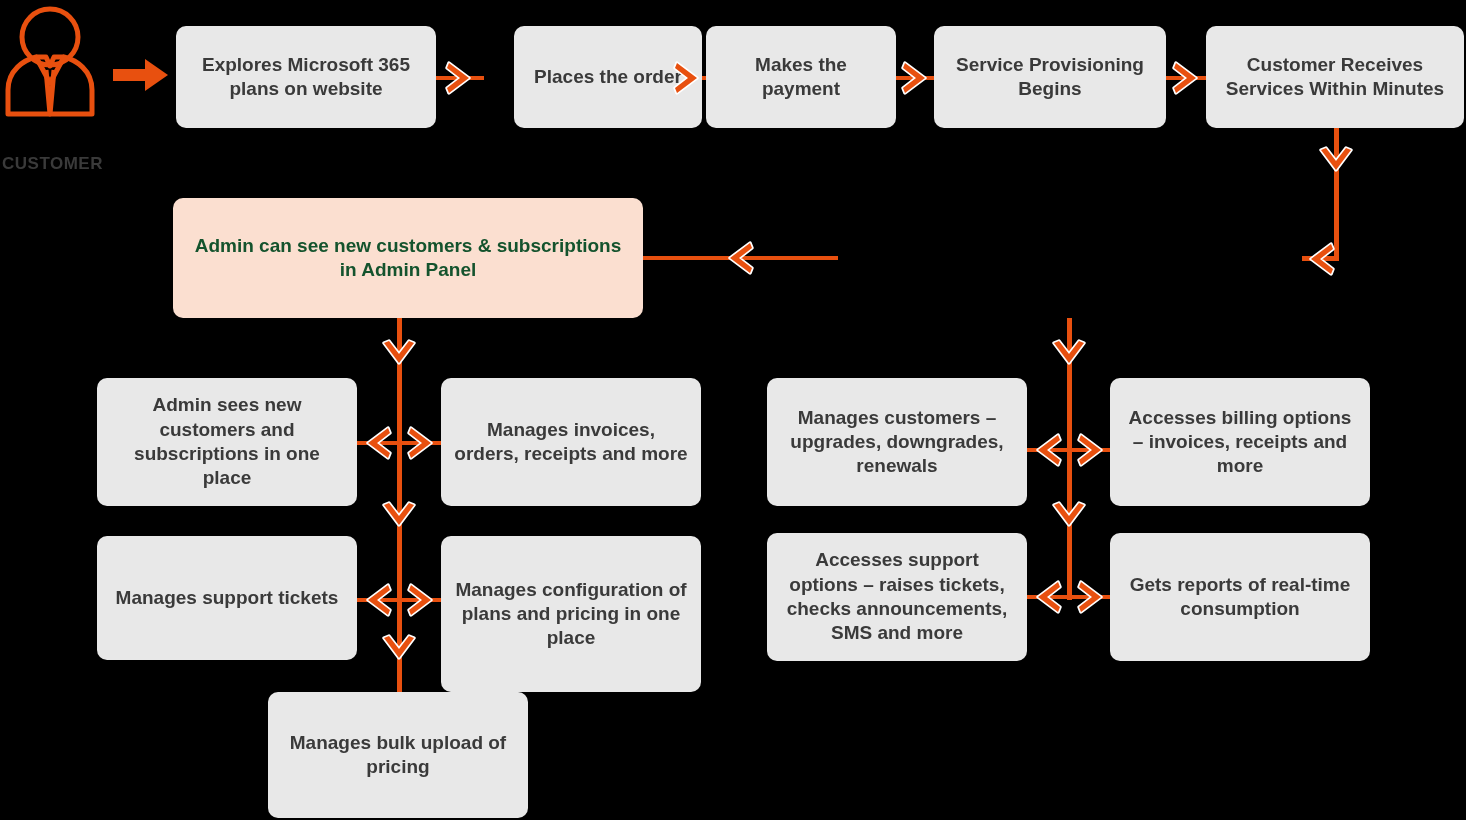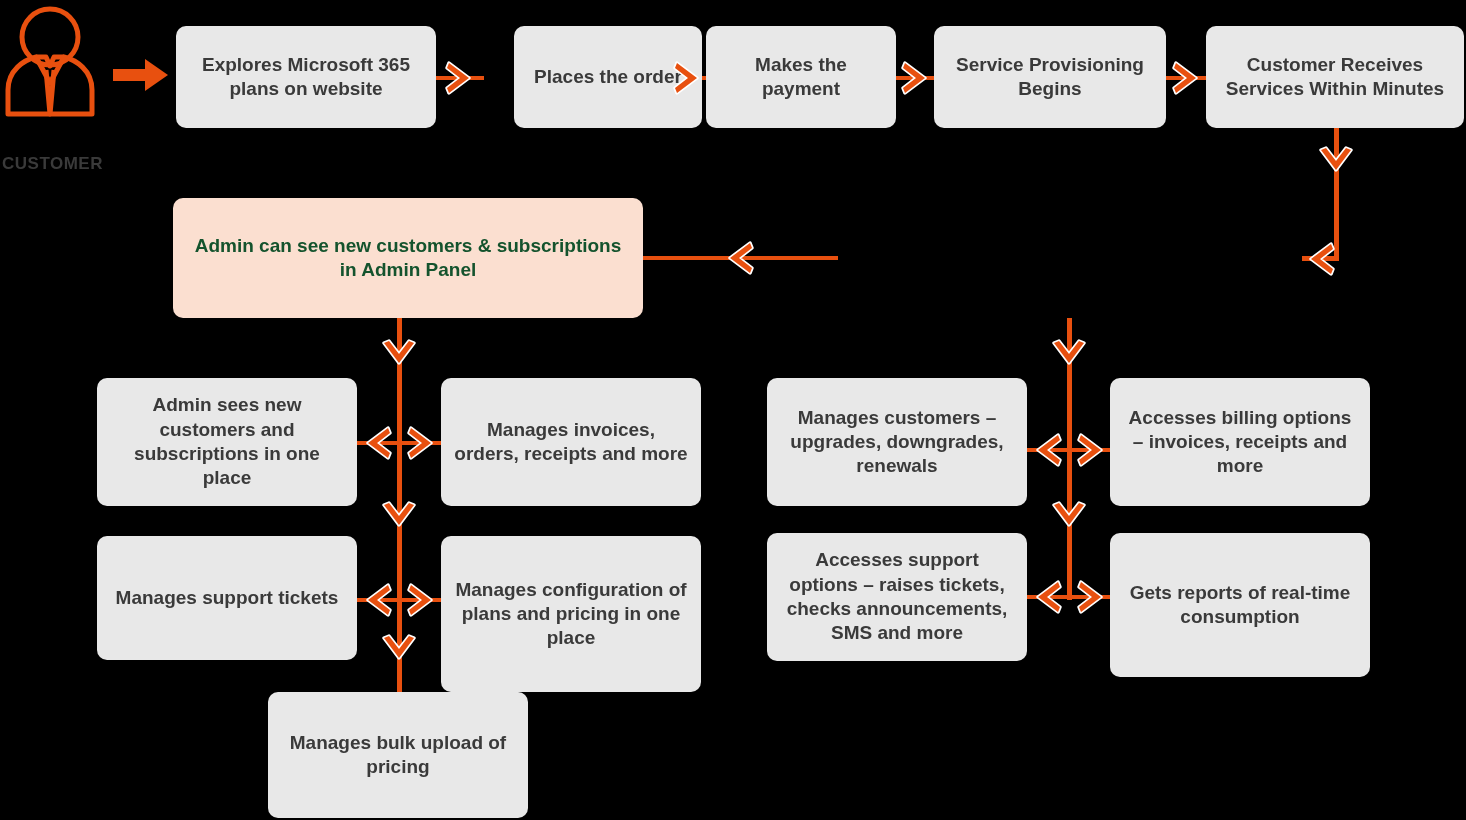--- a/index.html
+++ b/index.html
@@ -228,17 +228,17 @@
 
   <div class="box grey" style="left:767px;top:378px;width:260px;height:128px;font-size:19px;">
     <span>Manages customers – upgrades, downgrades, renewals</span>
   </div>
   <div class="box grey" style="left:1110px;top:378px;width:260px;height:128px;font-size:19px;">
     <span>Accesses billing options – invoices, receipts and more</span>
   </div>
   <div class="box grey" style="left:767px;top:533px;width:260px;height:128px;font-size:19px;">
     <span>Accesses support options – raises tickets, checks announcements, SMS and more</span>
   </div>
-  <div class="box grey" style="left:1110px;top:533px;width:260px;height:144px;font-size:19px;">
+  <div class="box grey" style="left:1110px;top:533px;width:260px;height:128px;font-size:19px;">
     <span>Gets reports of real-time consumption</span>
   </div>
 
 </div>
 
 </body></html>

